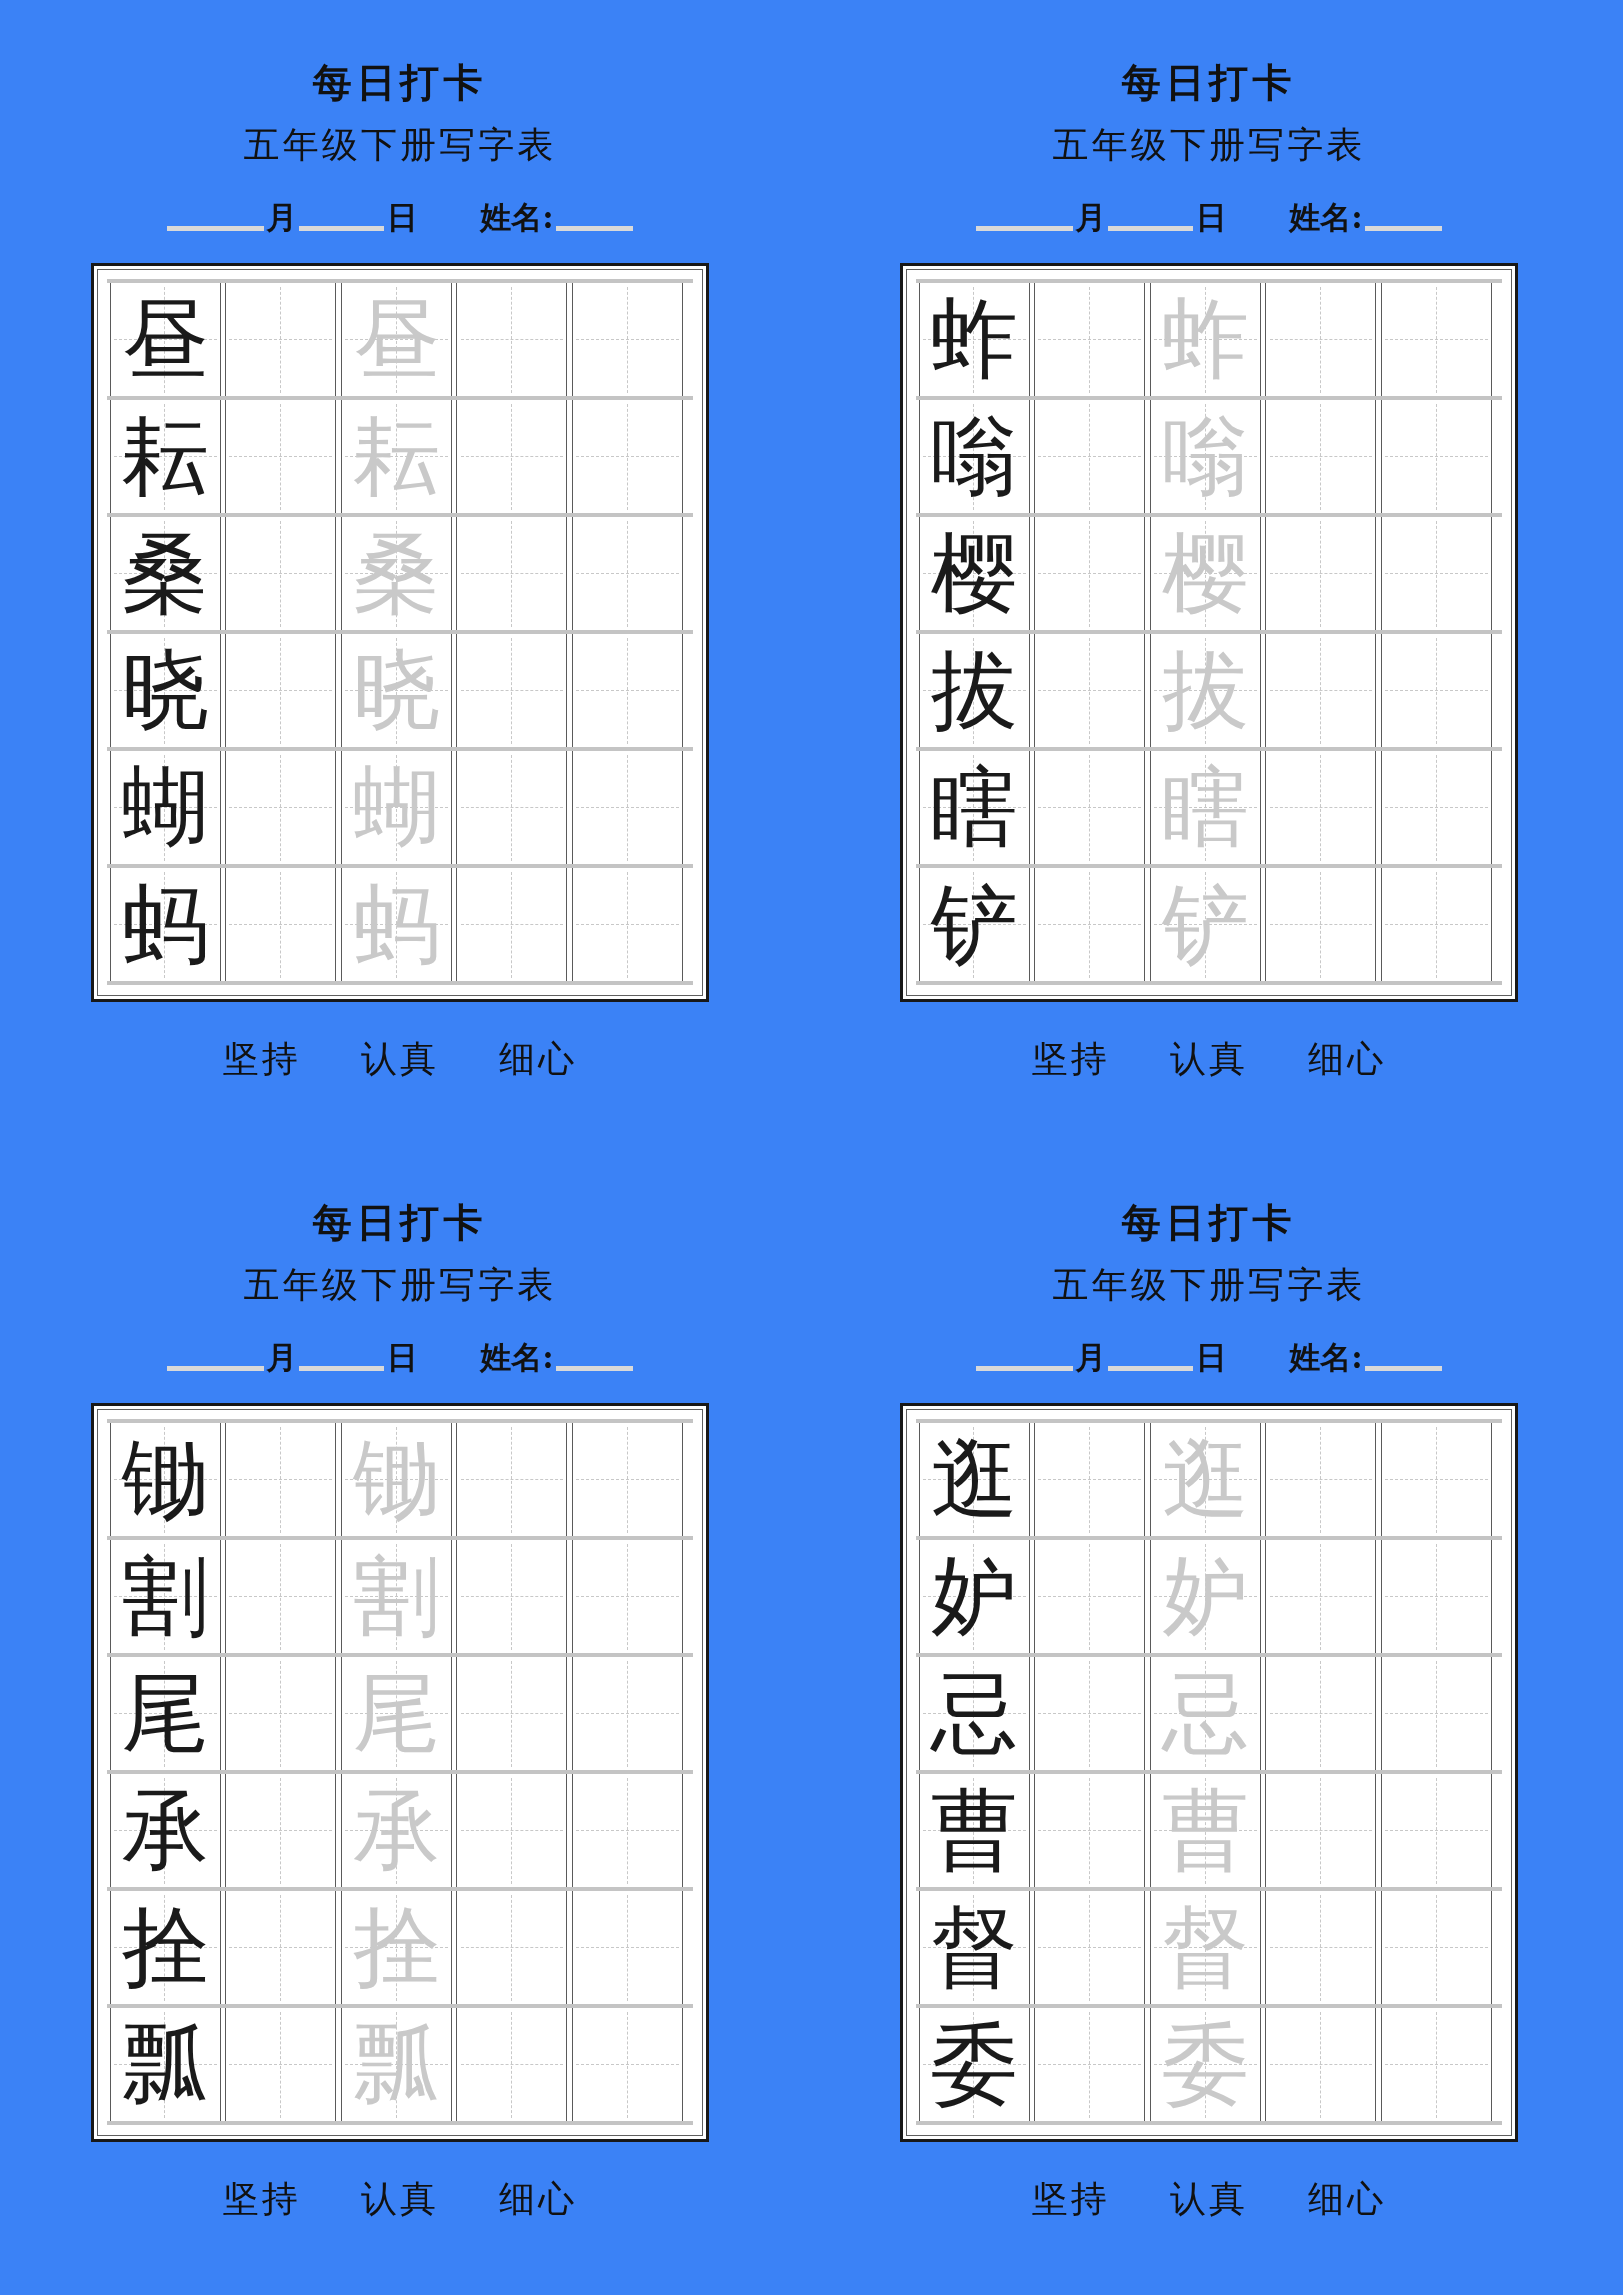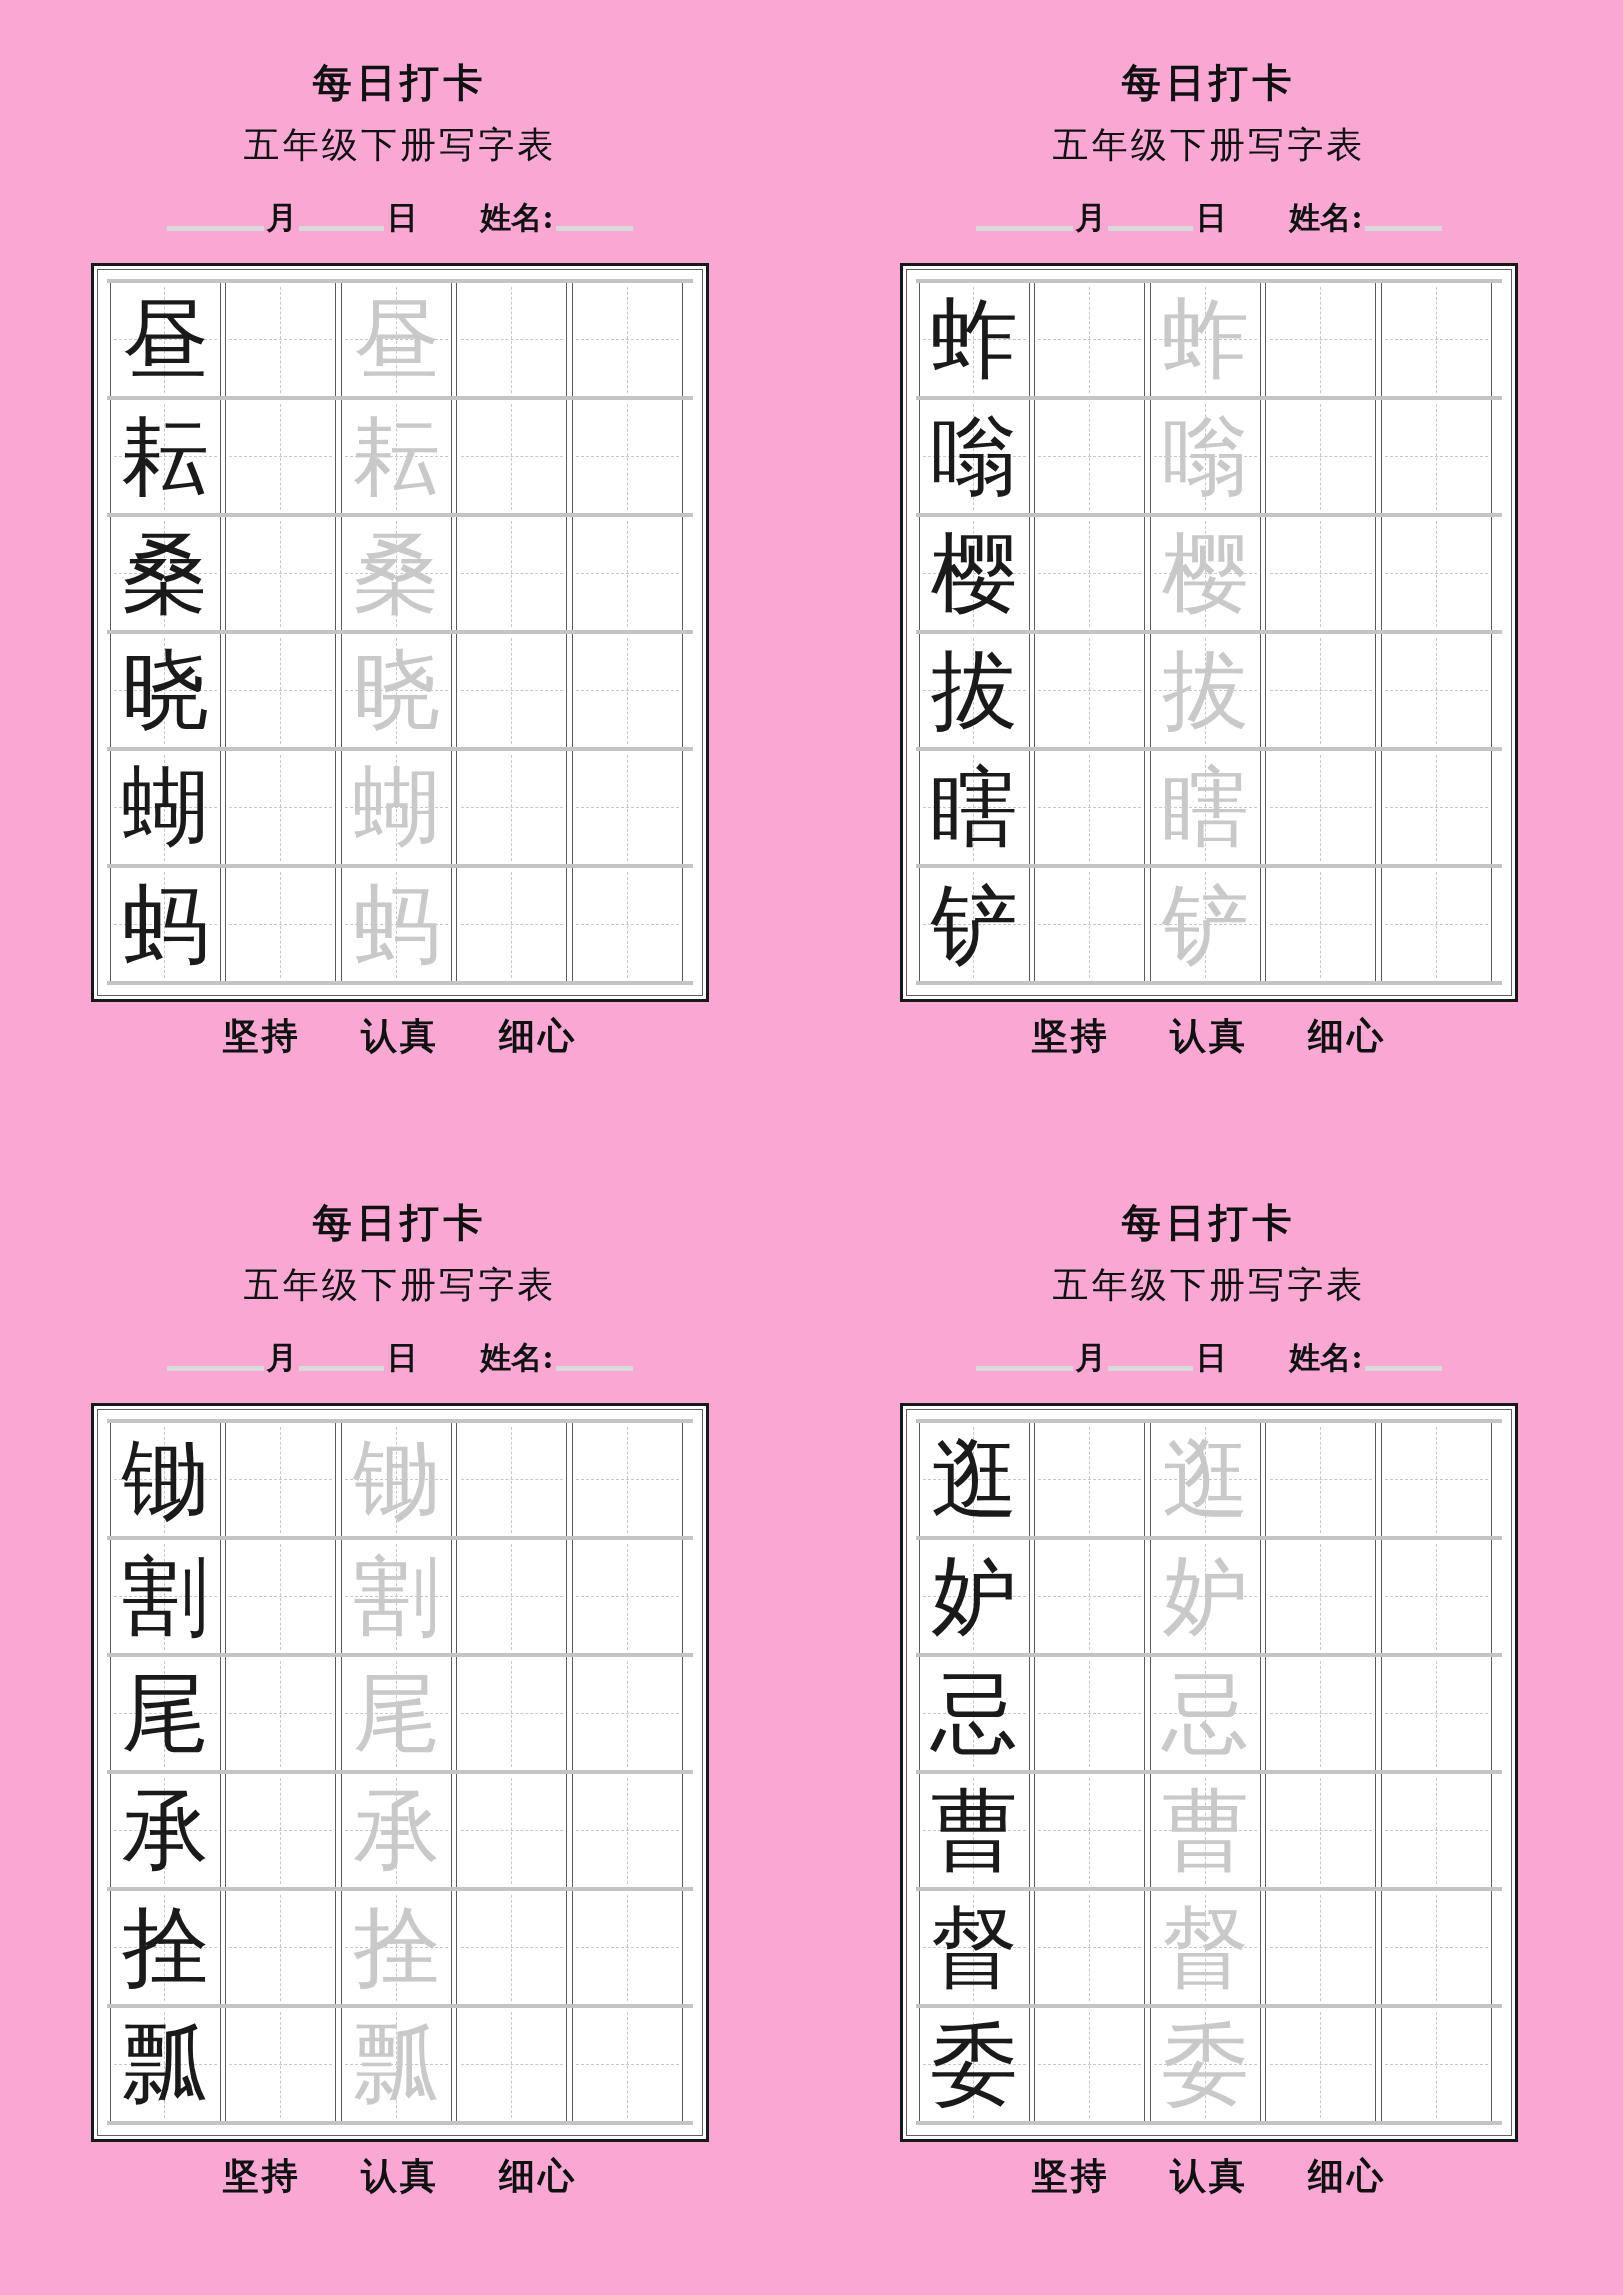--- a/index.html
+++ b/index.html
@@ -1,17 +1,17 @@
 <!DOCTYPE html>
 <html style="font-size:12.4px"><head>
 <meta charset="utf-8">
 <style>
   html,body { margin:0; padding:0; background:#ffffff; }
   body { width:1623px; height:2295px; font-family:"DejaVu Serif", serif; color:#111; }
-  .page { position:relative; width:1623px; height:2295px; background:#f9a8d4; overflow:hidden; }
+  .page { position:relative; width:1623px; height:2295px; background:#3b82f6; overflow:hidden; }
 
   .panel { position:absolute; width:618px; }
   .panel.p1 { left:91px; top:46px; }
   .panel.p2 { left:900px; top:46px; }
   .panel.p3 { left:91px; top:1186px; }
   .panel.p4 { left:900px; top:1186px; }
 
   .title { margin:17px 0 0 0; text-align:center; font-size:39px; font-weight:bold;
            line-height:1; letter-spacing:4.6px; }
   .subtitle { margin:25px 0 0 0; text-align:center; font-size:36px; font-weight:normal;
@@ -34,21 +34,21 @@
   .cell::before { content:""; position:absolute; left:50%; top:3.9px; bottom:3.9px;
                   margin-left:-0.8px; border-left:1.5px dashed #c8c8c8; }
   .cell::after { content:""; position:absolute; top:50%; left:3.1px; right:3.1px;
                  margin-top:-0.8px; border-top:1.5px dashed #c8c8c8; }
   .hz { position:absolute; left:0; top:0; width:100%; height:100%; z-index:2;
         display:flex; align-items:center; justify-content:center;
         font-size:87px; line-height:1; }
   .hz.solid { color:#1a1a1a; }
   .hz.trace { color:#c9c9c9; }
 
-  .motto { margin-top:12px; text-align:center; font-size:36px; font-weight:bold;
+  .motto { margin-top:35px; text-align:center; font-size:36px; font-weight:normal;
            letter-spacing:3.1px; line-height:1.2; }
   .motto span + span { margin-left:60px; }
 </style>
 </head>
 <body>
 
 <div class="page">
 
   <section class="panel p1">
     <h1 class="title">每日打卡</h1>

